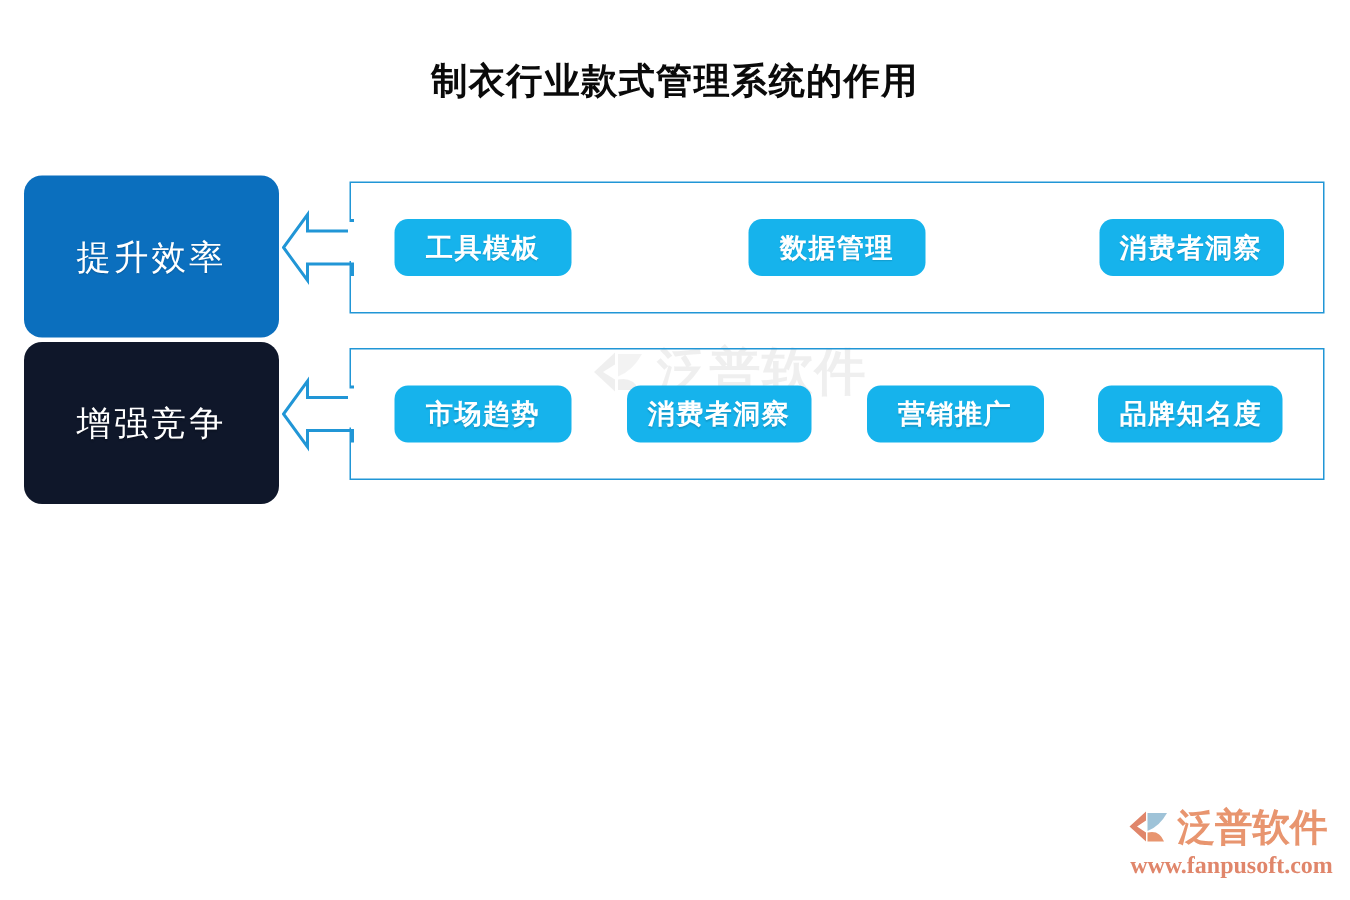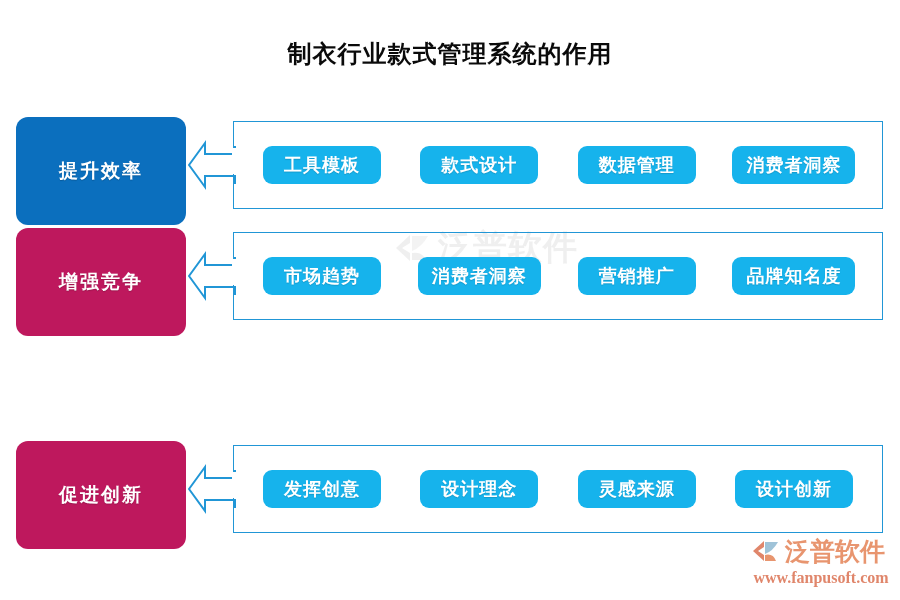--- a/index.html
+++ b/index.html
@@ -90,28 +90,28 @@
     position: absolute;
     left: 16px;
     top: 0;
     width: 170px;
     height: 108px;
     border-radius: 12px;
     display: flex;
     align-items: center;
     justify-content: center;
     color: #ffffff;
-    font-size: 19px;
-    font-weight: bold;
+    font-size: 23px;
+    font-weight: normal;
     font-family: "DejaVu Sans", sans-serif;
     letter-spacing: 2px;
     text-shadow: 0 1px 1px rgba(0,0,0,0.18);
   }
   .cat-dark  { background: #0b6fbe; }
-  .cat-light { background: #be185d; }
+  .cat-light { background: #0f172a; }
 
   
   .arrow {
     position: absolute;
     left: 188px;
     top: 20px;
     width: 48px;
     height: 56px;
   }
 
@@ -237,23 +237,20 @@
         <path d="M47 9 L47 17 L17 17 L17 6 L1 28 L17 50 L17 39 L47 39 L47 47" fill="#ffffff" stroke="#2196d6" stroke-width="2"></path>
       </svg>
     </div>
     <div class="group">
       <div class="notch"></div>
       <div class="group-inner">
         <div class="pill-slot">
             <div class="pill">工具模板</div>
           </div>
         <div class="pill-slot">
-            <div class="pill">款式设计</div>
-          </div>
-        <div class="pill-slot">
             <div class="pill">数据管理</div>
           </div>
         <div class="pill-slot">
             <div class="pill">消费者洞察</div>
           </div>
       </div>
     </div>
   </div>
 
   <div class="row" style="top:228px;">
@@ -278,47 +275,20 @@
             <div class="pill">营销推广</div>
           </div>
         <div class="pill-slot">
             <div class="pill">品牌知名度</div>
           </div>
       </div>
     </div>
   </div>
 
 
-  <div class="row" style="top:441px;">
-    <div class="cat-box cat-light">
-      <span>促进创新</span>
-    </div>
-    <div class="arrow">
-      <svg width="48" height="56" viewBox="0 0 48 56">
-        <path d="M47 9 L47 17 L17 17 L17 6 L1 28 L17 50 L17 39 L47 39 L47 47" fill="#ffffff" stroke="#2196d6" stroke-width="2"></path>
-      </svg>
-    </div>
-    <div class="group">
-      <div class="notch"></div>
-      <div class="group-inner">
-        <div class="pill-slot">
-            <div class="pill">发挥创意</div>
-          </div>
-        <div class="pill-slot">
-            <div class="pill">设计理念</div>
-          </div>
-        <div class="pill-slot">
-            <div class="pill">灵感来源</div>
-          </div>
-        <div class="pill-slot">
-            <div class="pill">设计创新</div>
-          </div>
-      </div>
-    </div>
-  </div>
 
   <div id="logo">
     <div class="logo-row">
       <div class="logo-mark">
         <svg width="32" height="32" viewBox="0 0 32 32">
           <path d="M3 16 L14 6 L14 12 L8 16 L14 20 L14 26 Z" fill="#e0866b"></path>
           <path d="M15 7 L28 7 Q23 16 15 19 Z" fill="#9fc3d8"></path>
           <path d="M15 20 Q23 18 26 26 L15 26 Z" fill="#e8956f"></path>
         </svg>
       </div>

